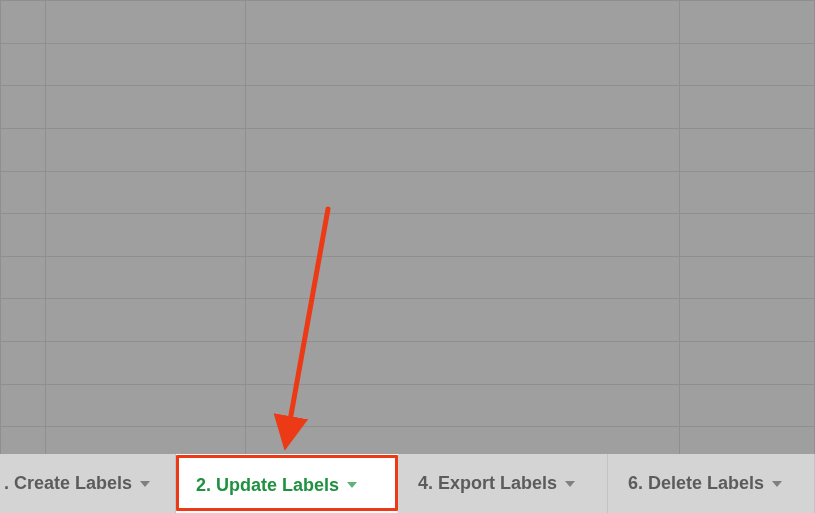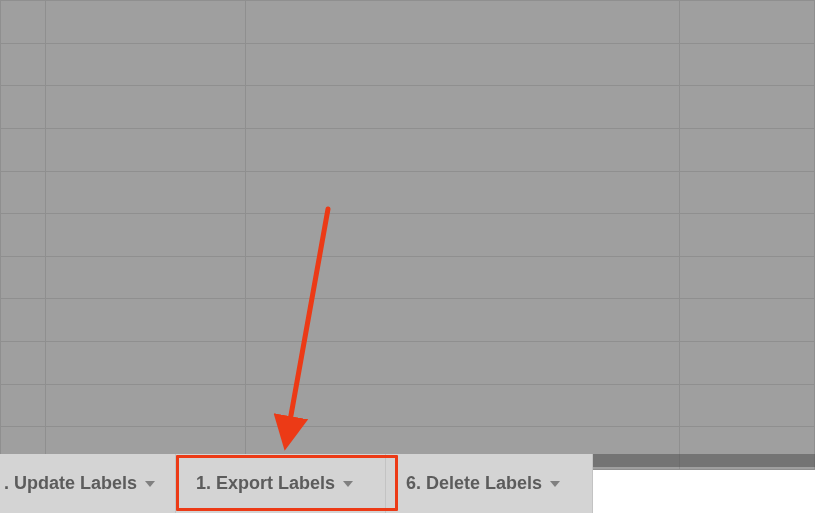--- a/index.html
+++ b/index.html
@@ -201,25 +201,29 @@
   </table>
 </div>
 
 <div class="hscroll">
   <div class="hscroll-track"></div>
   <div class="hscroll-overlay"></div>
 </div>
 
 <div class="tab-bar">
   <div class="tab dimmed" style="width:176px; padding-left:4px;">
-    <span>. Update Labels</span>
+    <span>. Create Labels</span>
+    <span class="caret"></span>
+  </div>
+  <div class="tab active" style="width:222px;">
+    <span>2. Update Labels</span>
     <span class="caret"></span>
   </div>
   <div class="tab dimmed" style="width:210px;">
-    <span>1. Export Labels</span>
+    <span>4. Export Labels</span>
     <span class="caret"></span>
   </div>
   <div class="tab dimmed" style="width:207px;">
     <span>6. Delete Labels</span>
     <span class="caret"></span>
   </div>
 </div>
 
 <div class="annotation-box"></div>
 

